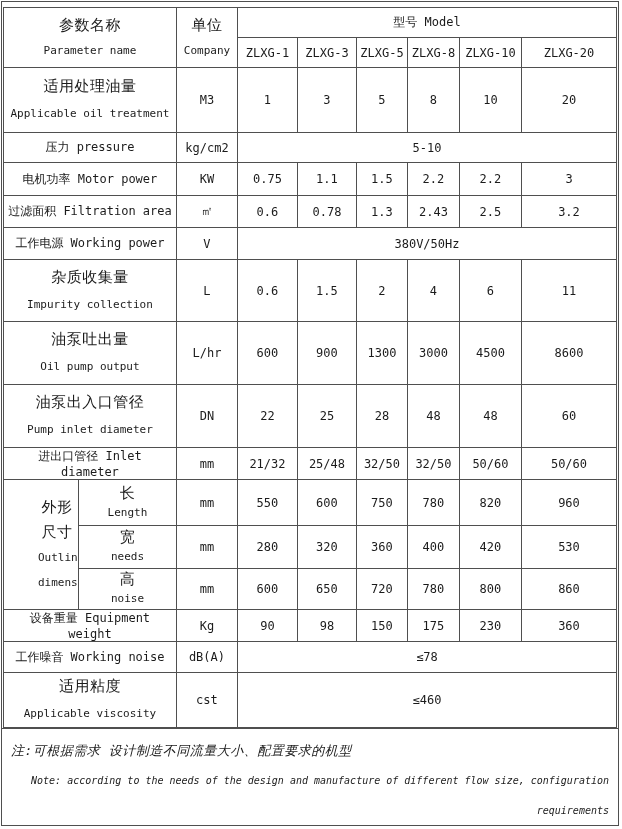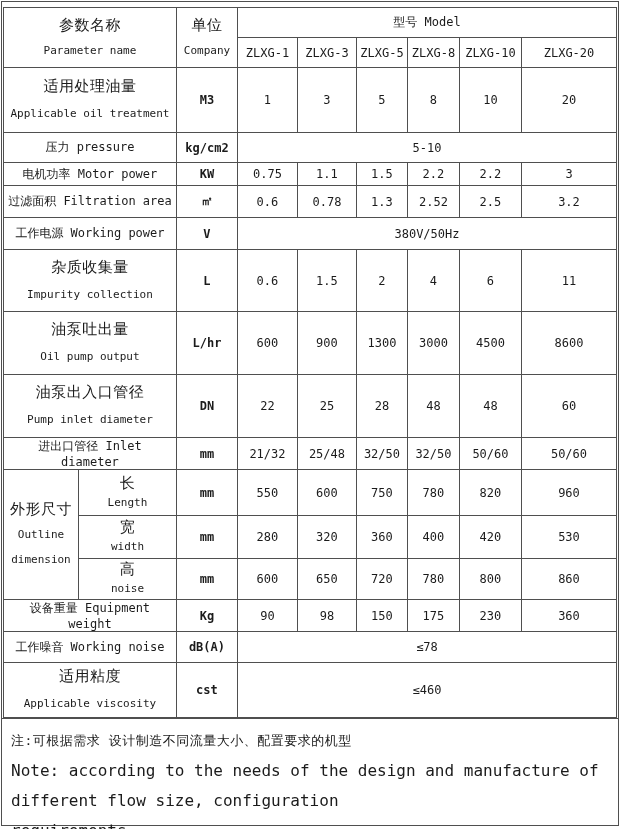--- a/index.html
+++ b/index.html
@@ -30,40 +30,40 @@
     vertical-align: middle;
     padding: 0 2px;
     font-size: 12px;
     overflow: hidden;
     box-sizing: border-box;
   }
   .zh { font-size: 15px; letter-spacing: 0.5px; }
   .en { font-size: 11px; }
   .mixed { font-size: 12px; }
   .val { font-size: 12.5px; }
-  .unit { font-size: 12px; font-weight: bold; }
+  .unit { font-size: 12px; }
   
   .stack div { line-height: 27px; }
   .stack2 div { line-height: 20px; }
-  .stack3 div { line-height: 25px; }
+  .stack3 div { line-height: 25px; margin-left: 32px; }
   .hstack div { line-height: 26px; }
   
   .h29 { height: 29px; } .h30 { height: 30px; } .h31 { height: 31px; }
-  .h32 { height: 32px; } .h33 { height: 23px; } .h41 { height: 41px; }
+  .h32 { height: 32px; } .h33 { height: 33px; } .h41 { height: 41px; }
   .h43 { height: 43px; } .h46 { height: 46px; } .h60 { height: 52px; }
   .h62 { height: 62px; } .h63 { height: 63px; } .h65 { height: 65px; }
   .notes {
     border-top: 1px solid #4f4f4f;
     border-bottom: 1px solid #4f4f4f;
     margin-top: 0;
     padding: 7px 9px 9px 9px;
   }
-  .notes p { margin: 0; }
+  .notes p { margin: 0; font-style: italic; }
   .notes .note-zh { font-size: 13px; line-height: 30px; letter-spacing: 0.5px; }
-  .notes .note-en { font-size: 16px; line-height: 30px; }
+  .notes .note-en { font-size: 10px; line-height: 30px; text-align: right; }
 </style>
 </head>
 <body>
 
 <div class="sheet">
   <div class="outer">
 
     <table class="spec">
       <colgroup>
         <col style="width:75px">
@@ -128,21 +128,21 @@
         <td class="val">2.2</td>
         <td class="val">3</td>
       </tr>
 
       <tr class="h32">
         <td colspan="2" class="mixed">过滤面积 Filtration area</td>
         <td class="unit">㎡</td>
         <td class="val">0.6</td>
         <td class="val">0.78</td>
         <td class="val">1.3</td>
-        <td class="val">2.52</td>
+        <td class="val">2.43</td>
         <td class="val">2.5</td>
         <td class="val">3.2</td>
       </tr>
 
       <tr class="h32">
         <td colspan="2" class="mixed">工作电源 Working power</td>
         <td class="unit">V</td>
         <td colspan="6" class="val">380V/50Hz</td>
       </tr>
 
@@ -214,21 +214,21 @@
         <td class="val">600</td>
         <td class="val">750</td>
         <td class="val">780</td>
         <td class="val">820</td>
         <td class="val">960</td>
       </tr>
 
       <tr class="h43">
         <td class="stack2">
           <div class="zh">宽</div>
-          <div class="en">width</div>
+          <div class="en">needs</div>
         </td>
         <td class="unit">mm</td>
         <td class="val">280</td>
         <td class="val">320</td>
         <td class="val">360</td>
         <td class="val">400</td>
         <td class="val">420</td>
         <td class="val">530</td>
       </tr>
 

